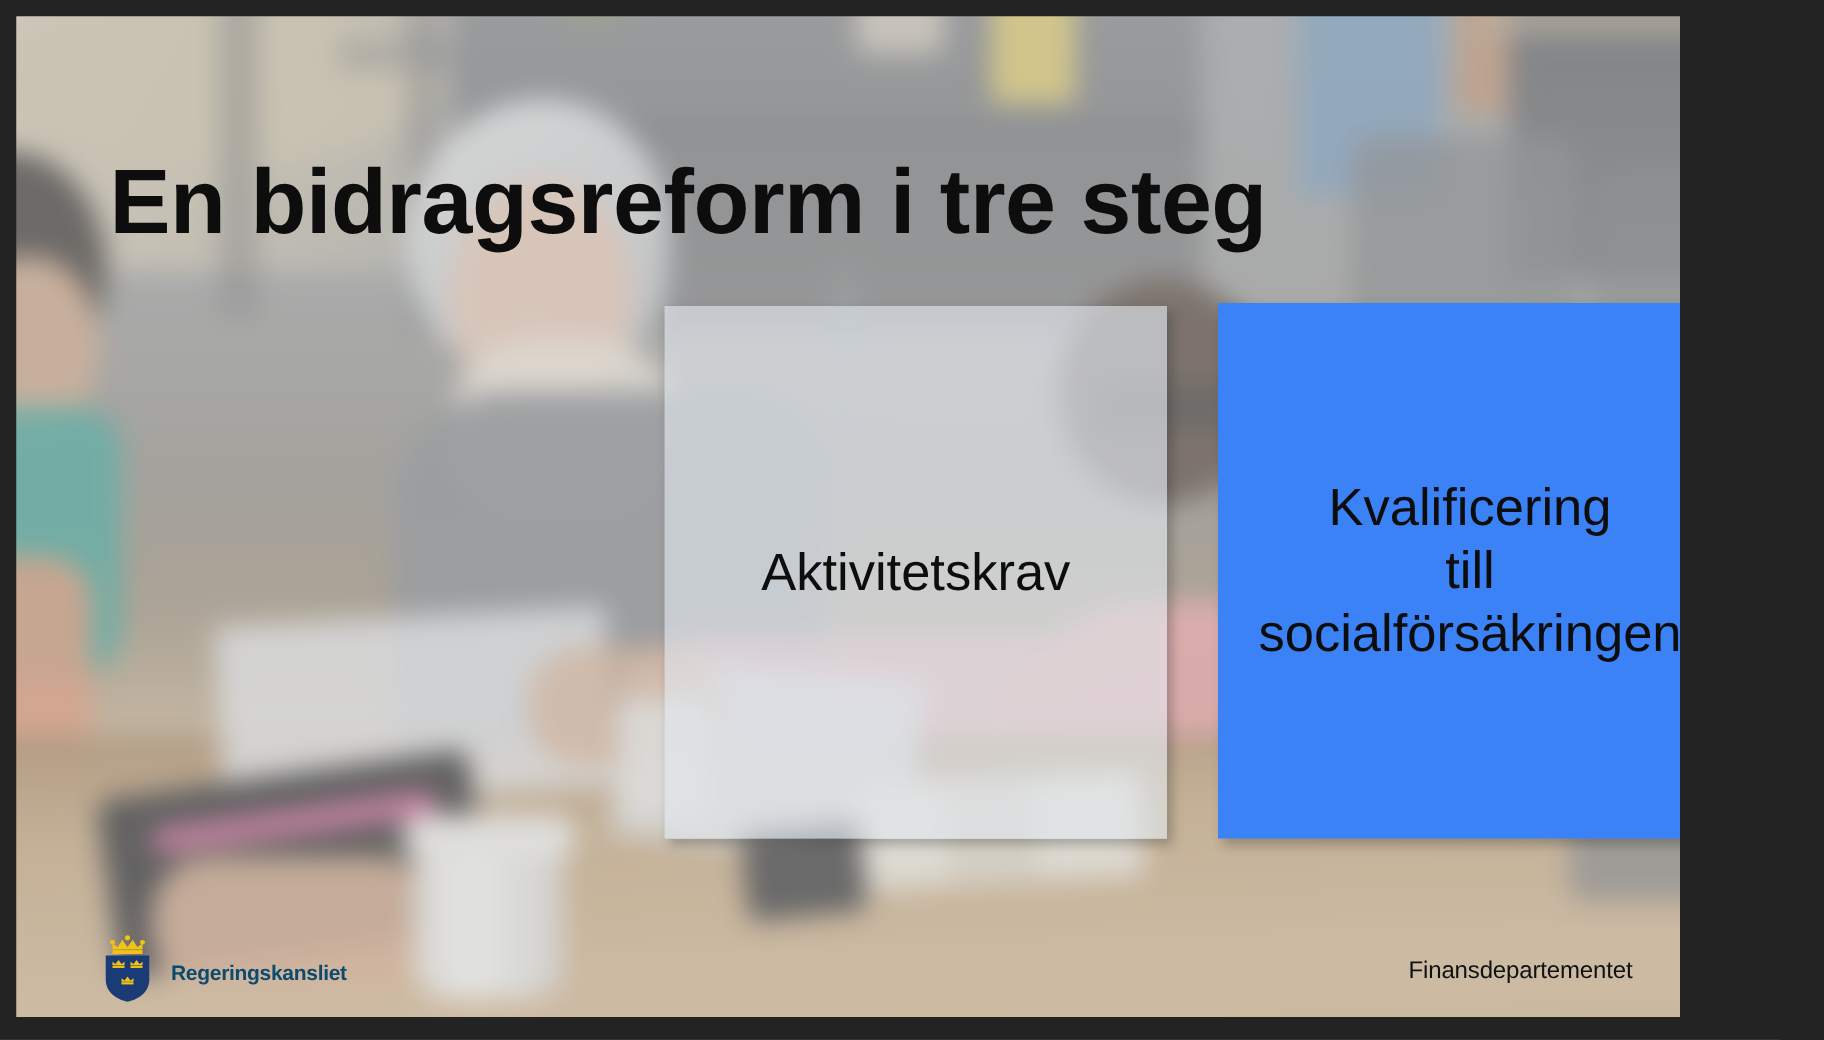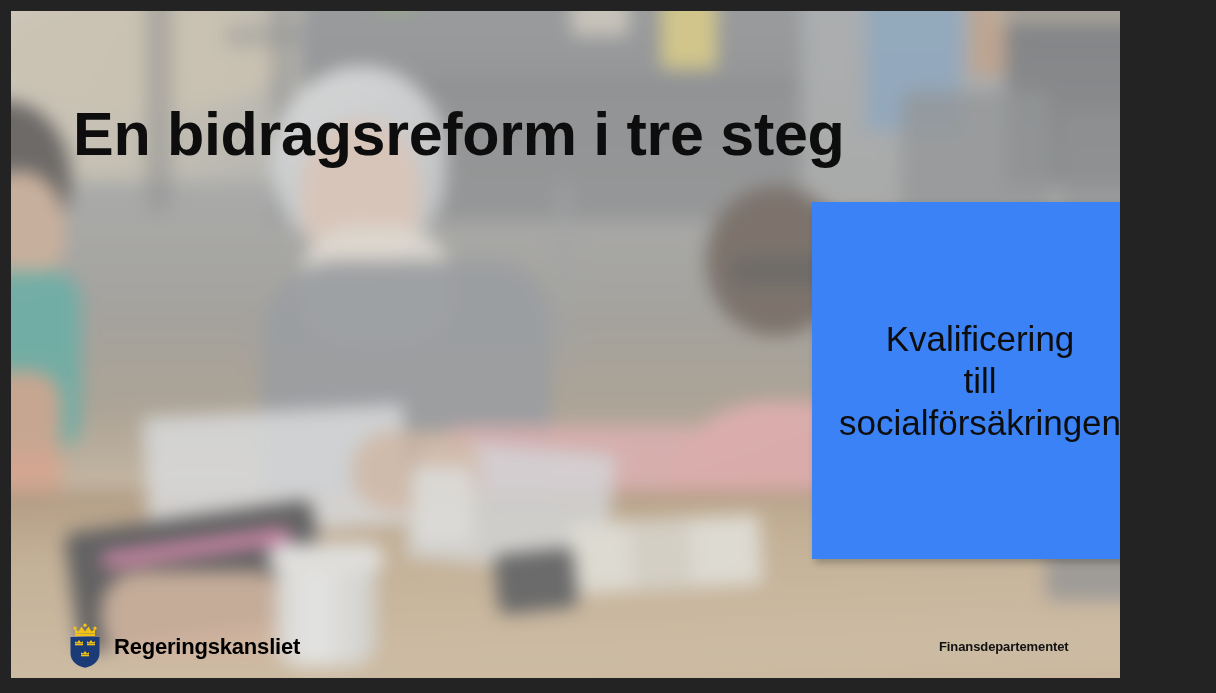--- a/index.html
+++ b/index.html
@@ -221,31 +221,31 @@
   
   #logo-group {
     position: absolute;
     left: 54px;
     top: 611px;
     display: flex;
     align-items: center;
     gap: 9px;
   }
   #logo-wordmark {
-    font-size: 22px;
+    font-size: 14px;
     font-weight: bold;
-    color: #000000;
+    color: #0c4a6e;
     letter-spacing: -0.2px;
   }
   #footer-dept {
     position: absolute;
     left: 928px;
     top: 628px;
-    font-size: 13px;
-    font-weight: bold;
+    font-size: 16px;
+    font-weight: normal;
     color: #111111;
     letter-spacing: -0.1px;
   }
   #footer-page-number {
     position: absolute;
     left: 1128px;
     top: 629px;
     font-size: 14px;
     color: #4a4a4a;
   }
@@ -308,20 +308,23 @@
       <div class="rect b-phone"></div>
       <div class="rect b-cup1"></div>
       <div class="rect b-cuplid1"></div>
       <div class="rect b-chair-br"></div>
     </div>
     <div class="bg-wash"></div>
 
     <h1 id="slide-title">En bidragsreform i tre steg</h1>
 
 
+    <div class="step-box" id="step-box-2">
+      <span class="step-text">Aktivitetskrav</span>
+    </div>
 
     <div class="step-box" id="step-box-3">
       <span class="step-text">Kvalificering
 till
 socialförsäkringen</span>
     </div>
 
     <div id="logo-group">
       <span>
         <svg width="40" height="46" viewBox="0 0 40 46" aria-hidden="true">

